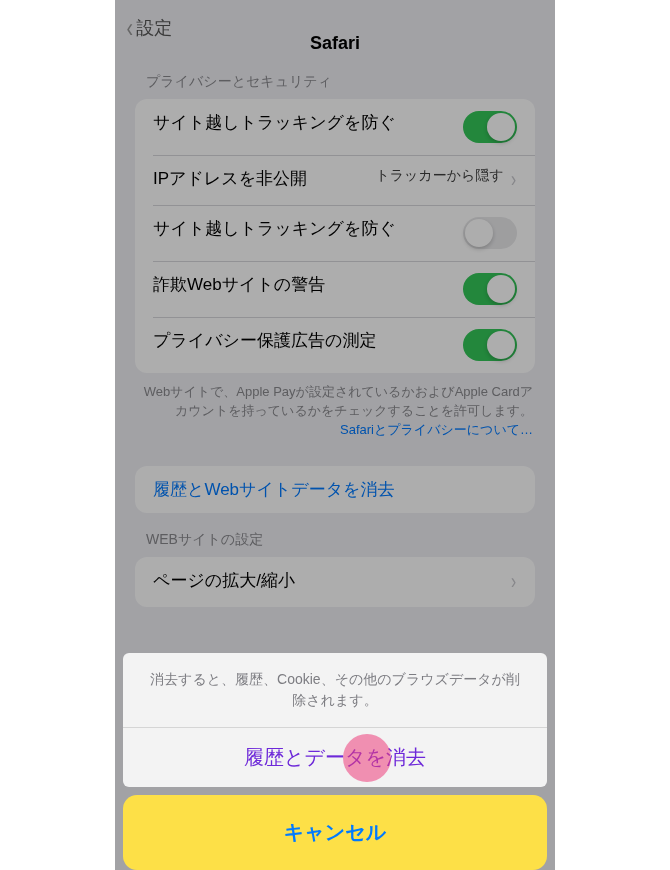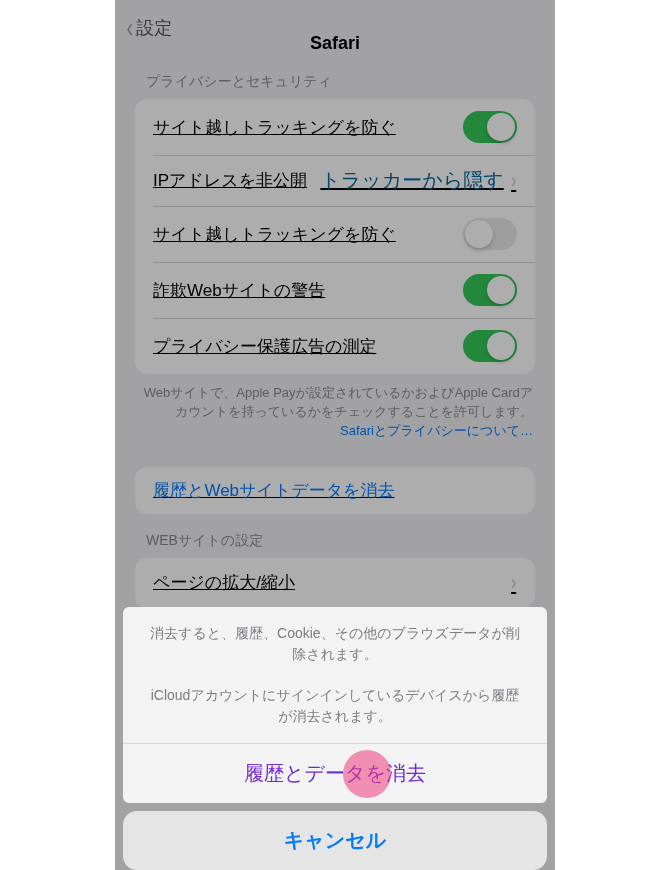--- a/index.html
+++ b/index.html
@@ -6,41 +6,41 @@
     body { width: 670px; height: 870px; background: #fff; overflow: hidden; position: relative; }
     .phone-frame { position: absolute; left: 115px; top: 0; width: 440px; height: 870px; background: #efeff4; overflow: hidden; }
     .dim-overlay { position: absolute; inset: 0; background: rgba(0,0,0,0.32); z-index: 5; pointer-events: none; }
     .nav-bar { height: 55px; display: flex; align-items: center; justify-content: center; position: relative; background: #efeff4; }
     .nav-back { position: absolute; left: 10px; display: flex; align-items: center; color: #555; font-size: 18px; }
     .nav-back-chevron { font-size: 28px; color: #999; line-height: 1; margin-right: 2px; transform: scaleX(0.7); }
     .nav-title { font-size: 18px; font-weight: 600; color: #000; margin-top: 32px; }
     .content { position: relative; }
     .section-header { padding: 18px 31px 8px; font-size: 14px; color: #8a8a8e; }
     .list { background: #fff; border-radius: 12px; margin: 0 20px; overflow: hidden; }
-    .row { display: flex; align-items: center; justify-content: space-between; padding: 12px 18px; min-height: 46px; position: relative; text-decoration: underline; }
+    .row { display: flex; align-items: flex-start; justify-content: space-between; padding: 12px 18px; min-height: 46px; position: relative; }
     .row + .row::before { content: ""; position: absolute; top: 0; left: 18px; right: 0; height: 1px; background: #d8d8dc; }
     .row-label { font-size: 17px; color: #000; }
-    .row-value { font-size: 20px; color: #0369a1; margin-left: auto; margin-right: 6px; }
+    .row-value { font-size: 14px; color: #404040; margin-left: auto; margin-right: 6px; }
     .chevron { color: #c7c7cc; font-size: 22px; transform: scaleX(0.7); }
     .toggle { width: 54px; height: 32px; border-radius: 16px; position: relative; }
     .toggle.on { background: #34c759; }
     .toggle.off { background: #e9e9eb; }
     .toggle-knob { position: absolute; top: 2px; width: 28px; height: 28px; border-radius: 50%; background: #fff; box-shadow: 0 2px 4px rgba(0,0,0,0.2); }
     .toggle.on .toggle-knob { right: 2px; }
     .toggle.off .toggle-knob { left: 2px; }
     .footer-text { padding: 10px 22px 4px; font-size: 13px; color: #8a8a8e; line-height: 1.45; text-align: right; }
     .footer-link { color: #007aff; font-size: 13px; margin-top: 28px; }
     .action-row { color: #007aff; font-size: 17px; }
     .action-sheet { position: absolute; left: 123px; bottom: 0; width: 424px; z-index: 10; }
     .sheet-group { background: rgba(248,248,248,0.94); border-radius: 6px; overflow: hidden; backdrop-filter: blur(20px); }
     .sheet-message { padding: 16px 24px; font-size: 14px; color: #7d7d82; text-align: center; line-height: 1.5; }
     .sheet-divider { height: 1px; background: rgba(0,0,0,0.12); }
     .sheet-button { padding: 16px; font-size: 20px; text-align: center; }
     .sheet-destructive { color: #6d28d9; position: relative; }
-    .sheet-cancel { margin-top: 8px; background: #e5e5e5; border-radius: 14px; color: #007aff; font-weight: 600; font-size: 20px; text-align: center; padding: 16px; }
+    .sheet-cancel { margin-top: 8px; background: #fde047; border-radius: 14px; color: #007aff; font-weight: 600; font-size: 20px; text-align: center; padding: 24px; }
     .touch-indicator { position: absolute; width: 48px; height: 48px; border-radius: 50%; background: rgba(236, 61, 122, 0.55); top: 50%; left: 50%; transform: translate(8px, -50%); }
   </style>
 </head>
 <body>
 
 <div class="phone-frame">
   <div class="nav-bar">
     <div class="nav-back">
       <span class="nav-back-chevron">‹</span>
       <span>設定</span>
@@ -103,21 +103,20 @@
       </div>
     </div>
   </div>
 
   <div class="dim-overlay"></div>
 </div>
 
 <div class="action-sheet">
   <div class="sheet-group">
     <div class="sheet-message">消去すると、履歴、Cookie、その他のブラウズデータが削除されます。</div>
-    <div class="sheet-message" style="padding-top:4px">iCloudアカウントにサインインしているデバイスから履歴が消去されます。</div>
     <div class="sheet-divider"></div>
     <div class="sheet-button sheet-destructive">
       <span>履歴とデータを消去</span>
       <div class="touch-indicator"></div>
     </div>
   </div>
   <div class="sheet-cancel">
     <span>キャンセル</span>
   </div>
 </div>

